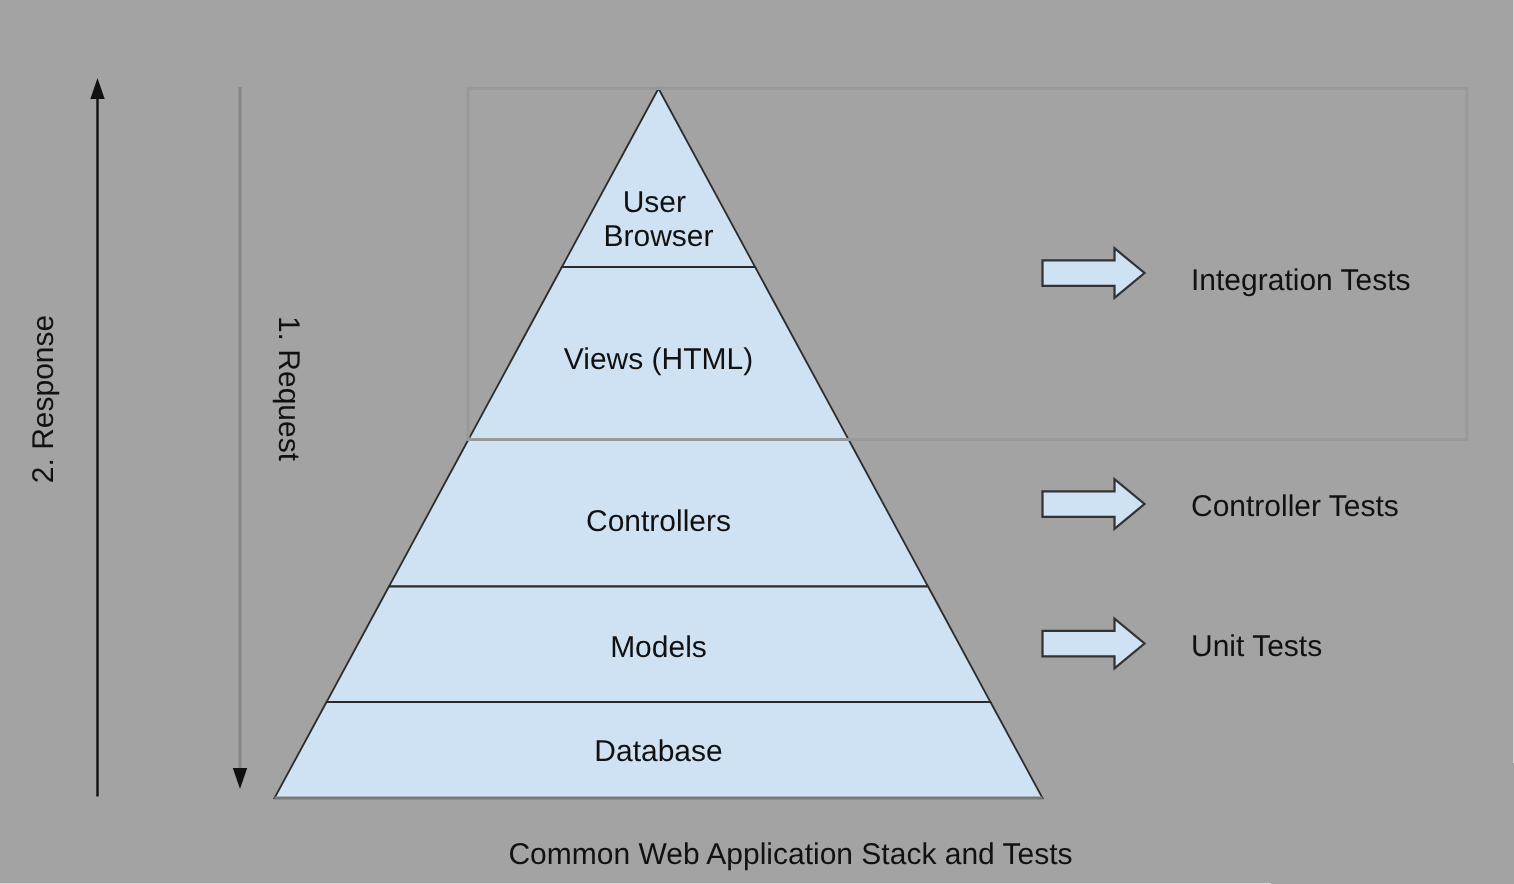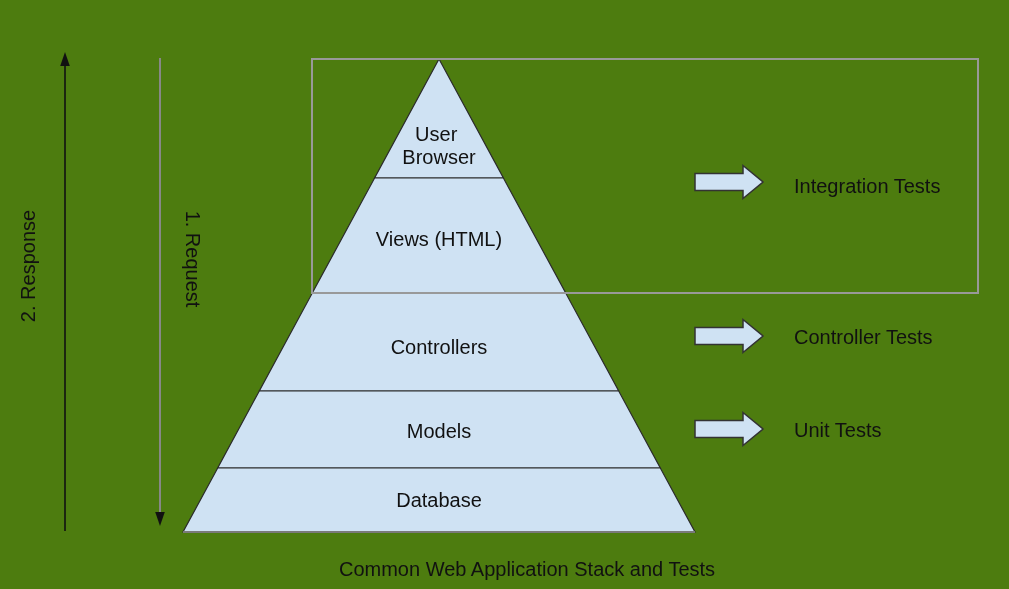--- a/index.html
+++ b/index.html
@@ -4,21 +4,21 @@
 <style>
   html, body {
     margin: 0;
     padding: 0;
     background: #ffffff;
   }
   .canvas {
     position: relative;
     width: 1009px;
     height: 589px;
-    background: #4d7c0f;
+    background: #a3a3a3;
     overflow: hidden;
     font-family: "Liberation Sans", sans-serif;
   }
   svg text {
     font-family: "Liberation Sans", sans-serif;
     font-size: 20px;
     fill: #111111;
   }
   svg .shape {
     fill: #cfe2f3;

